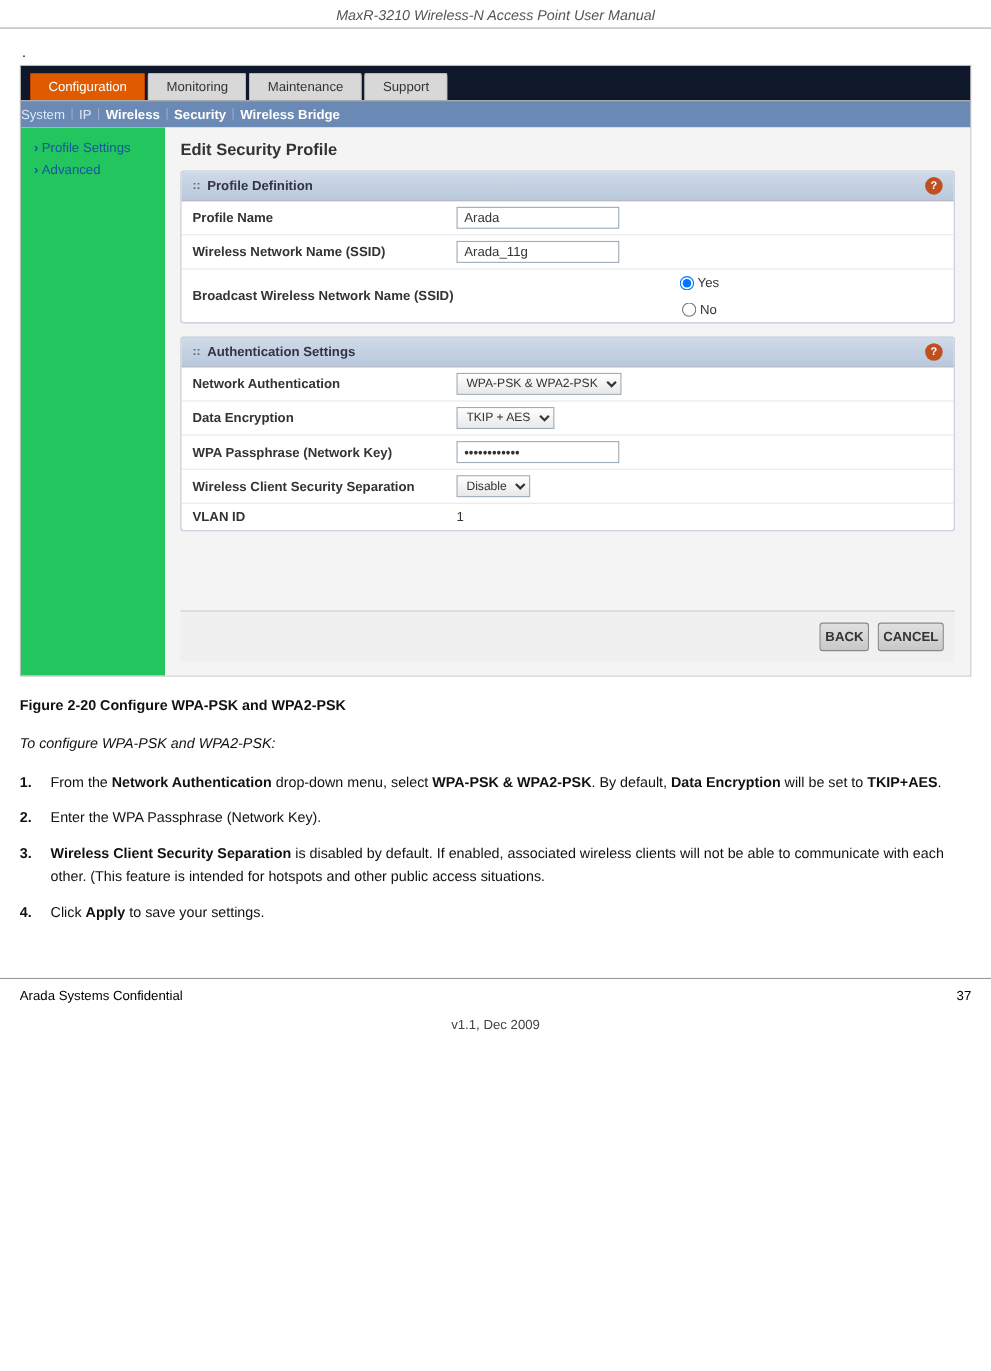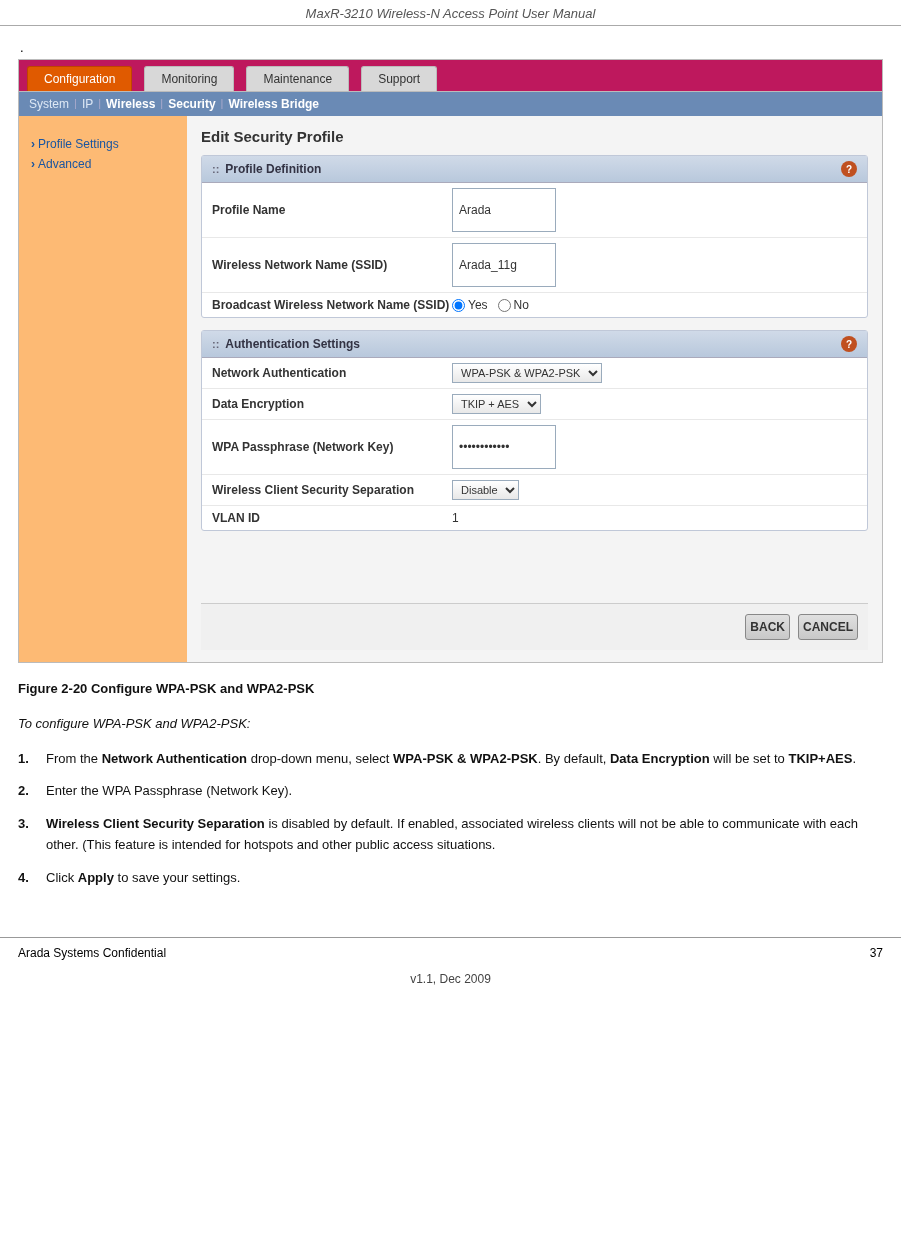--- a/index.html
+++ b/index.html
@@ -31,45 +31,45 @@
     
     .ui-frame {
       margin: 0 18px;
       border: 1px solid #bbb;
       background: #fff;
     }
 
     
     .tab-bar {
       display: flex;
-      background: #be185d;
+      background: #0f172a;
       border-bottom: 1px solid #bbb;
       padding: 6px 8px 0 8px;
-      gap: 12px;
+      gap: 2px;
     }
     .tab {
       padding: 5px 16px;
       font-size: 12px;
       cursor: pointer;
       border: 1px solid #bbb;
       border-bottom: none;
       background: #d8d8d8;
       color: #333;
       border-radius: 3px 3px 0 0;
     }
     .tab.active {
       background: #e05a00;
       color: #fff;
       border-color: #c04400;
     }
 
     
     .nav-bar {
       background: #6a8ab5;
-      padding: 5px 10px;
+      padding: 5px 0;
       display: flex;
       align-items: flex-start;
       gap: 0;
       font-size: 12px;
       color: #fff;
     }
     .nav-item {
       color: #dde8f5;
       font-size: 12px;
     }
@@ -85,23 +85,23 @@
 
     
     .content-area {
       display: flex;
       background: #f0f0f0;
       min-height: 480px;
     }
 
     
     .sidebar {
-      width: 168px;
-      background: #fdba74;
-      padding: 18px 8px;
+      width: 131px;
+      background: #22c55e;
+      padding: 8px 8px;
       flex-shrink: 0;
     }
     .sidebar-item {
       font-size: 12px;
       color: #1a55a0;
       padding: 3px 4px;
       cursor: pointer;
       display: flex;
       align-items: center;
       gap: 3px;
@@ -183,37 +183,38 @@
       flex-shrink: 0;
     }
     .form-value {
       flex: 1;
       font-size: 12px;
       color: #333;
     }
     .form-input {
       border: 1px solid #9aabbc;
       background: #fff;
-      padding: 14px 6px;
-      font-size: 12px;
-      width: 104px;
+      padding: 2px 6px;
+      font-size: 12px;
+      width: 148px;
       color: #333;
     }
     .form-select {
       border: 1px solid #9aabbc;
       background: linear-gradient(to bottom, #fff, #e8e8e8);
       padding: 2px 4px;
       font-size: 11px;
       color: #333;
       cursor: pointer;
     }
     .radio-group {
       display: flex;
       align-items: center;
       gap: 10px;
+      flex-direction: column;
     }
     .radio-item {
       display: flex;
       align-items: center;
       gap: 3px;
       font-size: 12px;
     }
 
     
     .button-bar {

